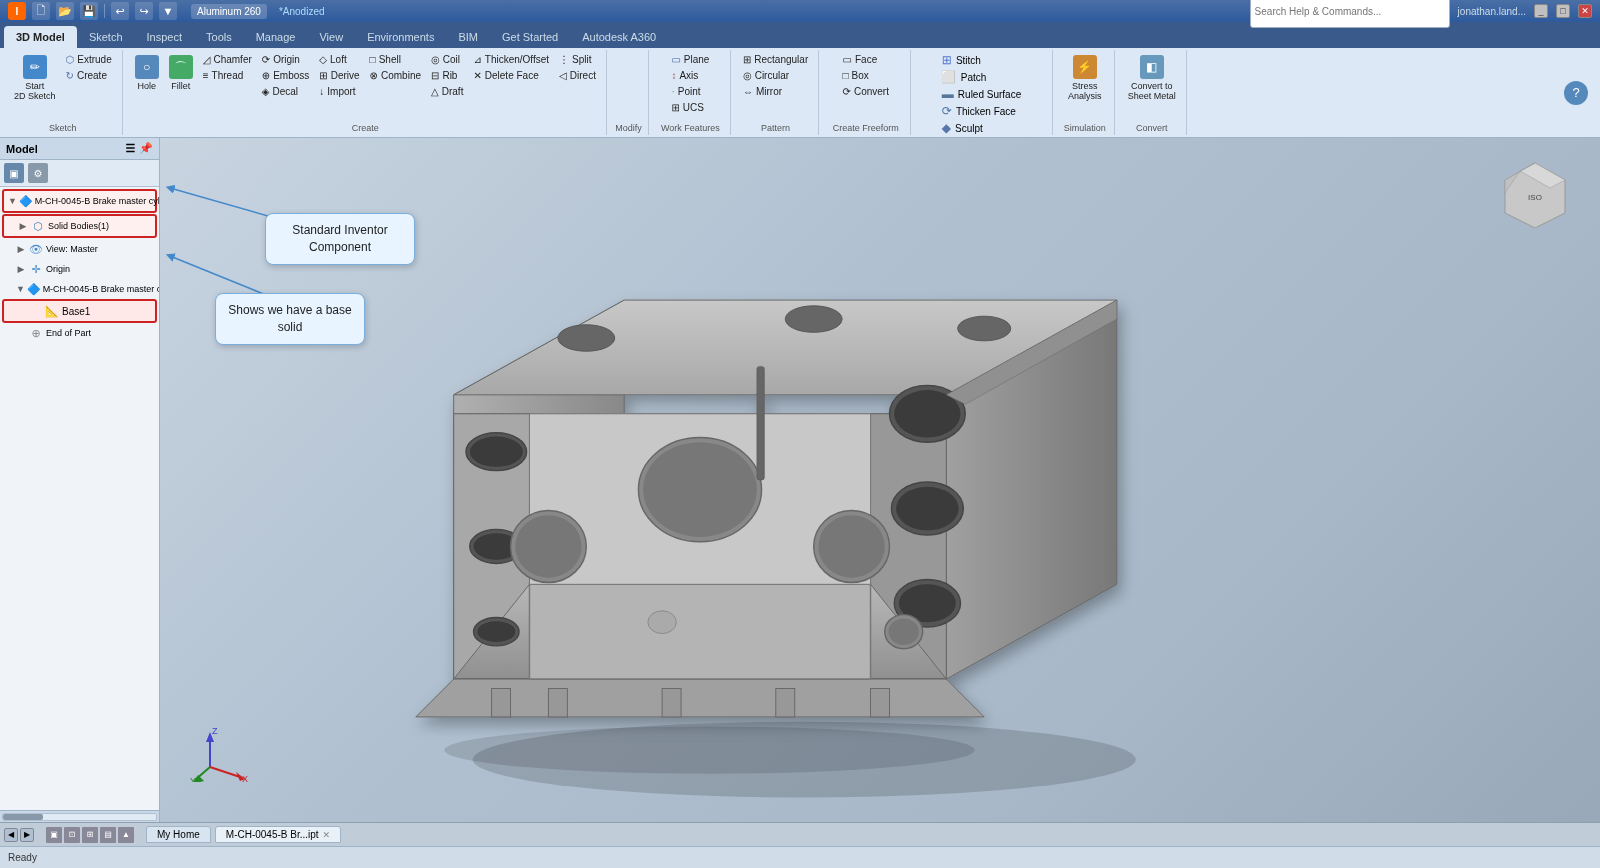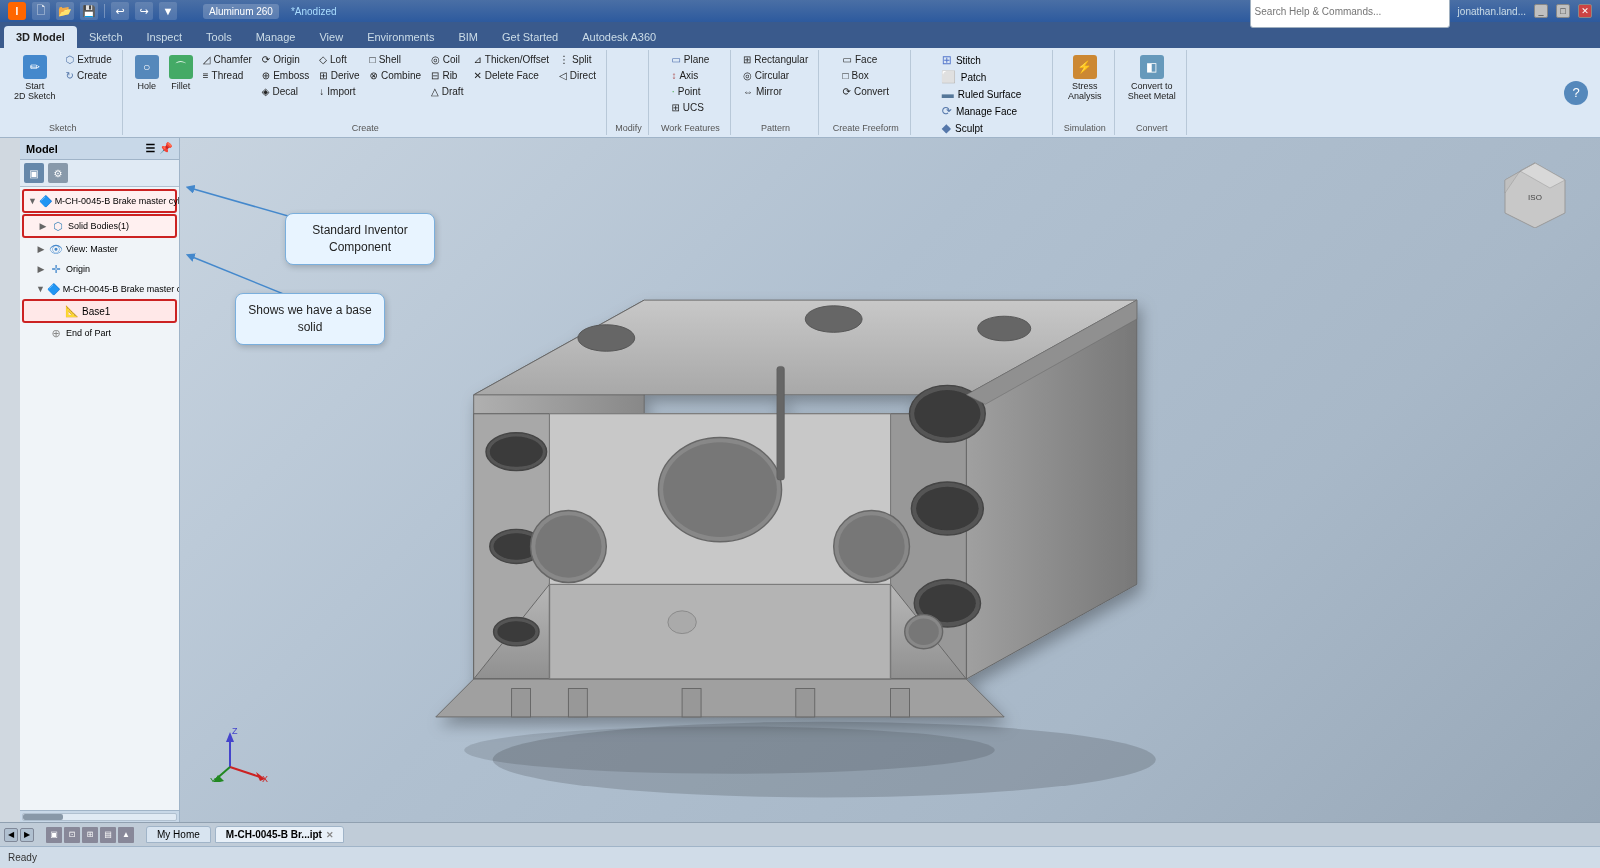--- a/index.html
+++ b/index.html
@@ -127,21 +127,20 @@
       font-size: 10px;
       cursor: pointer;
       padding: 1px 2px;
       border-radius: 2px;
     }
 
     
     #main-area {
       display: flex;
       height: calc(868px - 22px - 26px - 90px - 24px - 22px);
-      margin-left: 20px;
     }
 
     
     #sidebar {
       width: 160px;
       background: #f0f4f8;
       border-right: 1px solid #a0b4c8;
       display: flex;
       flex-direction: column;
       overflow: hidden;
@@ -269,21 +268,21 @@
       padding: 2px 10px;
       background: #d8e4f0;
       border: 1px solid #a0b4c8;
       border-radius: 3px 3px 0 0;
       font-size: 10px;
       cursor: pointer;
       display: flex;
       align-items: center;
       gap: 4px;
     }
-    .bottom-tab.active { background: #e8f0f8; font-weight: bold; }
+    .bottom-tab.active { background: #e8f0f8; font-weight: normal; }
     .bottom-tab-close { font-size: 9px; color: #888; cursor: pointer; }
 
     
     .nav-arrows {
       display: flex;
       align-items: center;
       gap: 2px;
       margin-right: 8px;
     }
     .nav-arrow {
@@ -345,21 +344,21 @@
     <div style="width:18px;height:18px;background:#ff6600;border-radius:3px;display:flex;align-items:center;justify-content:center;color:white;font-size:10px;font-weight:bold;">I</div>
 
     <div class="qat-btn">🗋</div>
     <div class="qat-btn">📂</div>
     <div class="qat-btn">💾</div>
     <div class="qat-separator"></div>
     <div class="qat-btn">↩</div>
     <div class="qat-btn">↪</div>
     <div class="qat-btn">▼</div>
 
-    <div style="background:rgba(255,255,255,0.2);border-radius:3px;padding:2px 6px;font-size:10px;color:white;cursor:pointer;margin-left:20px;">Aluminum 260</div>
+    <div style="background:rgba(255,255,255,0.2);border-radius:3px;padding:2px 6px;font-size:10px;color:white;cursor:pointer;margin-left:8px;">Aluminum 260</div>
 
     <div style="font-size:10px;color:#aaddff;margin-left:6px;">*Anodized</div>
   </div>
   <div style="display:flex;align-items:center;gap:8px;">
 
     <input type="text" id="search-box" placeholder="Search Help &amp; Commands..." style="">
 
     <div style="font-size:10px;color:#ccdde8;">jonathan.land...</div>
 
     <div class="title-btn">_</div>
@@ -572,21 +571,21 @@
       <div class="surface-row">
         <span style="color:#5599bb;font-size:12px;">⬜</span>
         <span>Patch</span>
       </div>
       <div class="surface-row">
         <span style="color:#557799;font-size:12px;">▬</span>
         <span>Ruled Surface</span>
       </div>
       <div class="surface-row">
         <span style="color:#5577aa;font-size:12px;">⟳</span>
-        <span>Manage Face</span>
+        <span>Thicken Face</span>
       </div>
       <div class="surface-row">
         <span style="color:#5577aa;font-size:12px;">◆</span>
         <span>Sculpt</span>
       </div>
       <div class="surface-row">
         <span style="color:#5577aa;font-size:12px;">✂</span>
         <span>Trim</span>
       </div>
       <div class="surface-row">

